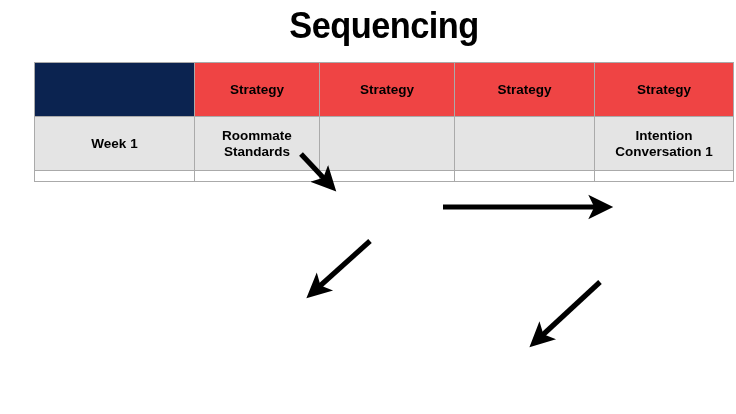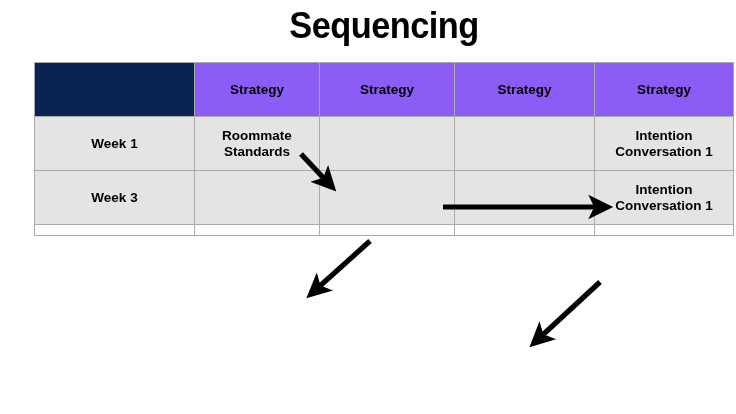--- a/index.html
+++ b/index.html
@@ -64,21 +64,21 @@
   }
 
   
   .col-week     { width: 160px; }
   .col-s1       { width: 125px; }
   .col-s2       { width: 135px; }
   .col-s3       { width: 140px; }
   .col-s4       { width: 139px; }
 
   thead th {
-    background: #8b5cf6;
+    background: #ef4444;
     color: #ffffff;
     height: 53px;
     border: 1px solid #0b2350;
     vertical-align: top;
     padding-top: 9px;
     font-size: 14px;
   }
   thead th.corner-cell { background: #0b2350; }
 
   tbody tr { height: 54px; }
@@ -121,27 +121,20 @@
       </tr>
     </thead>
     <tbody>
       <tr class="row-shaded">
         <td>Week 1</td>
         <td>Roommate Standards</td>
         <td></td>
         <td></td>
         <td>Intention Conversation 1</td>
       </tr>
-      <tr class="row-shaded">
-        <td>Week 3</td>
-        <td></td>
-        <td></td>
-        <td></td>
-        <td>Intention Conversation 1</td>
-      </tr>
       <tr class="row-plain row-partial">
         <td></td>
         <td></td>
         <td></td>
         <td></td>
         <td></td>
       </tr>
     </tbody>
   </table>
 

